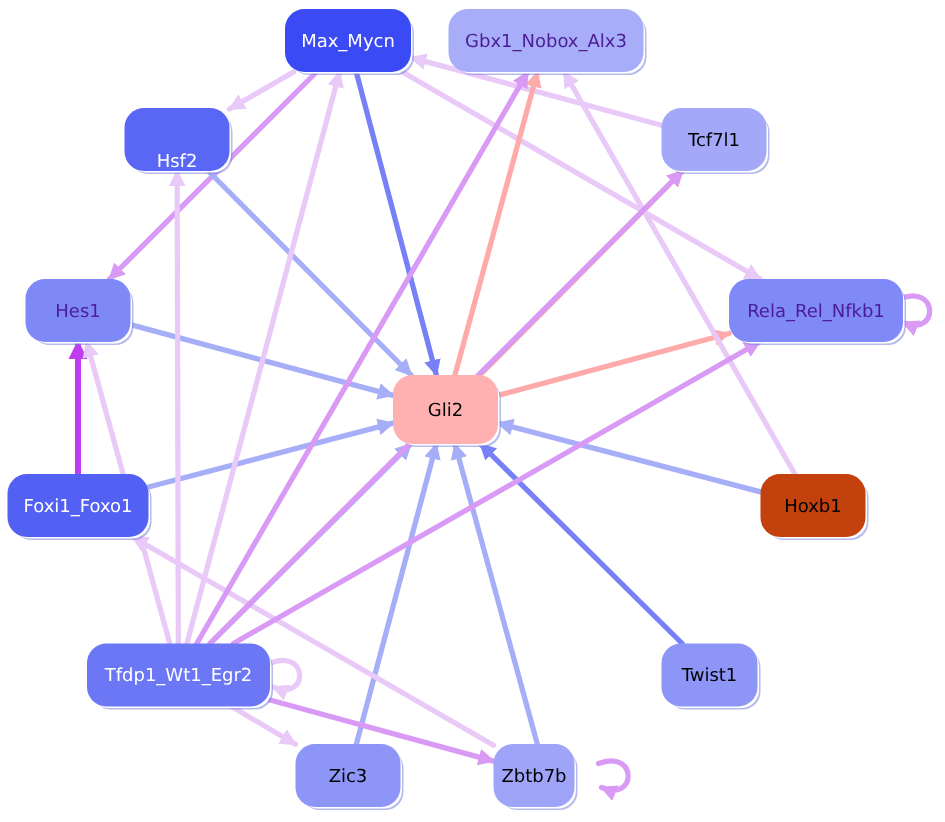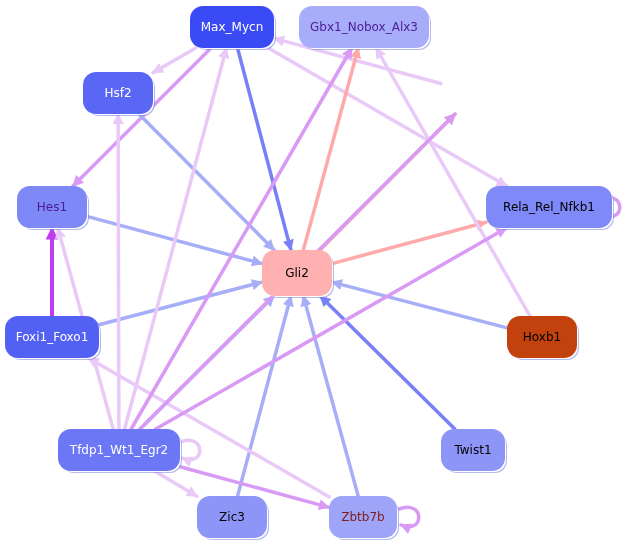--- a/index.html
+++ b/index.html
@@ -77,43 +77,46 @@
       <path d="M600,199 C626,189 626,225 602,215" fill="none" stroke="#d99af5" stroke-width="3.5" stroke-linecap="round" marker-end="url(#arr-d99af5)"></path>
       <path d="M399,509 C425,499 425,535 401,525" fill="none" stroke="#d99af5" stroke-width="3.5" stroke-linecap="round" marker-end="url(#arr-d99af5)"></path>
     </svg>
 
   <div class="node" id="n-Max_Mycn" style="left: 190px; top: 6px; width: 84px; height: 42px; background: rgb(58, 74, 245); color: rgb(255, 255, 255);">
       <span>Max_Mycn</span>
     </div>
   <div class="node" id="n-Gbx1_Nobox_Alx3" style="left: 299px; top: 6px; width: 130px; height: 42px; background: rgb(167, 173, 248); color: #4c1d95;">
       <span>Gbx1_Nobox_Alx3</span>
     </div>
-  <div class="node" id="n-Hsf2" style="left: 83px; top: 72px; width: 70px; height: 42px; background: rgb(90, 103, 245); color: rgb(255, 255, 255);">
+  <div class="node" id="n-Hsf2" style="left: 83px; top: 72px; width: 70px; height: 42px; background: rgb(90, 103, 245); color: rgb(255, 255, 255); align-items: flex-end;">
       <span>Hsf2</span>
+    </div>
+  <div class="node" id="n-Tcf7l1" style="left: 441px; top: 72px; width: 70px; height: 42px; background: rgb(163, 169, 248); color: rgb(0, 0, 0);">
+      <span>Tcf7l1</span>
     </div>
   <div class="node" id="n-Hes1" style="left: 17px; top: 186px; width: 70px; height: 42px; background: rgb(126, 136, 247); color: #4c1d95;">
       <span>Hes1</span>
     </div>
-  <div class="node" id="n-Rela_Rel_Nfkb1" style="left: 486px; top: 186px; width: 126px; height: 42px; background: rgb(127, 137, 247); color: #000000;">
+  <div class="node" id="n-Rela_Rel_Nfkb1" style="left: 486px; top: 186px; width: 116px; height: 42px; background: rgb(127, 137, 247); color: #4c1d95;">
       <span>Rela_Rel_Nfkb1</span>
     </div>
   <div class="node" id="n-Gli2" style="left: 262px; top: 250px; width: 70px; height: 46px; background: rgb(255, 176, 176); color: rgb(0, 0, 0);">
       <span>Gli2</span>
     </div>
   <div class="node" id="n-Foxi1_Foxo1" style="left: 5px; top: 316px; width: 94px; height: 42px; background: rgb(83, 96, 244); color: rgb(255, 255, 255);">
       <span>Foxi1_Foxo1</span>
     </div>
   <div class="node" id="n-Hoxb1" style="left: 507px; top: 316px; width: 70px; height: 42px; background: #c2410c; color: rgb(0, 0, 0);">
       <span>Hoxb1</span>
     </div>
   <div class="node" id="n-Tfdp1_Wt1_Egr2" style="left: 58px; top: 429px; width: 122px; height: 42px; background: rgb(108, 119, 246); color: rgb(255, 255, 255);">
       <span>Tfdp1_Wt1_Egr2</span>
     </div>
   <div class="node" id="n-Twist1" style="left: 441px; top: 429px; width: 64px; height: 42px; background: rgb(141, 150, 247); color: rgb(0, 0, 0);">
       <span>Twist1</span>
     </div>
   <div class="node" id="n-Zic3" style="left: 197px; top: 496px; width: 70px; height: 42px; background: rgb(141, 150, 247); color: rgb(0, 0, 0);">
       <span>Zic3</span>
     </div>
-  <div class="node" id="n-Zbtb7b" style="left: 329px; top: 496px; width: 68px; height: 42px; background: rgb(158, 165, 248); color: #7f1d1d;">
+  <div class="node" id="n-Zbtb7b" style="left: 329px; top: 496px; width: 54px; height: 42px; background: rgb(158, 165, 248); color: #000000;">
       <span>Zbtb7b</span>
     </div>
 </div>
 
 </body></html>

